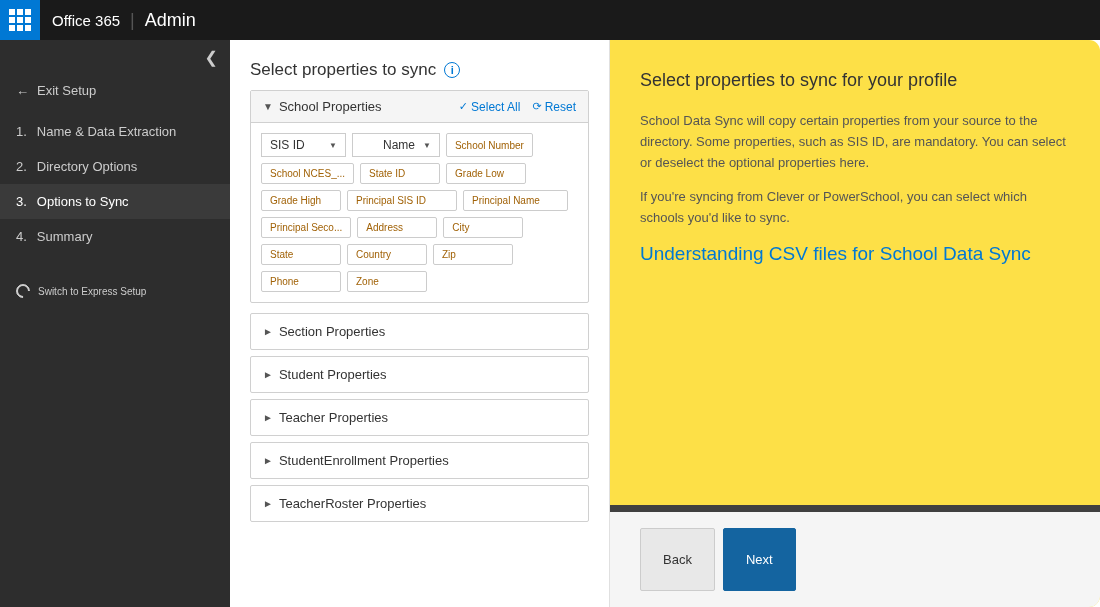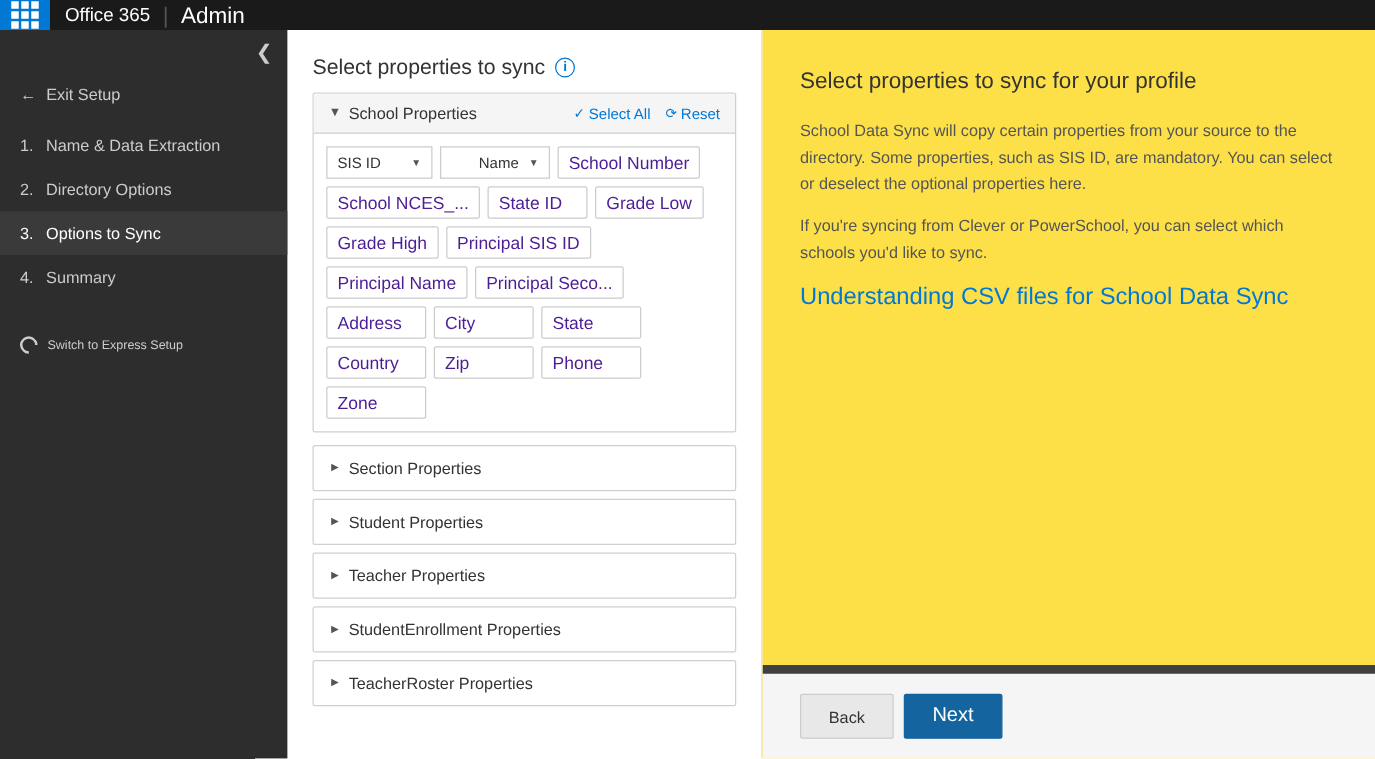--- a/index.html
+++ b/index.html
@@ -1,21 +1,21 @@
 <!DOCTYPE html>
 <html><head>
   <meta charset="utf-8">
   <style>
     * { box-sizing: border-box; margin: 0; padding: 0; }
     body { font-family: 'Segoe UI', Arial, sans-serif; font-size: 13px; display: flex; flex-direction: column; height: 607px; width: 1100px; overflow: hidden; }
 
     
     .topbar {
       background: #1a1a1a;
-      height: 24px;
+      height: 40px;
       display: flex;
       align-items: center;
       flex-shrink: 0;
     }
     .topbar-waffle {
       width: 40px;
       height: 40px;
       background: #0078d4;
       display: flex; align-items: center; justify-content: center;
       cursor: pointer;
@@ -118,20 +118,21 @@
       border-radius: 50%;
       border-right-color: transparent;
       transform: rotate(45deg);
     }
 
     
     .content-area {
       display: flex;
       flex: 1;
       overflow: hidden;
+      border-radius: 11px;
     }
 
     
     .left-panel {
       width: 380px;
       background: white;
       border-right: 1px solid #e0e0e0;
       display: flex;
       flex-direction: column;
       overflow-y: auto;
@@ -223,22 +224,22 @@
     
     .properties-grid {
       padding: 10px;
       display: flex;
       flex-wrap: wrap;
       gap: 6px;
     }
     .prop-item {
       border: 1px solid #ccc;
       padding: 4px 8px;
-      font-size: 14px;
-      color: #4c1d95;
+      font-size: 10px;
+      color: #a16207;
       cursor: pointer;
       background: white;
       border-radius: 2px;
       display: flex;
       align-items: center;
       gap: 4px;
       min-width: 80px;
     }
     .prop-dropdown {
       display: flex;
@@ -319,22 +320,22 @@
       border: 1px solid #ccc;
       padding: 7px 22px;
       font-size: 13px;
       cursor: pointer;
       color: #333;
       border-radius: 2px;
     }
     .btn-next {
       background: #1464a0;
       border: 1px solid #1464a0;
-      padding: 8px 22px;
-      font-size: 16px;
+      padding: 23px 22px;
+      font-size: 13px;
       cursor: pointer;
       color: white;
       border-radius: 2px;
     }
 
     .checkmark-icon { color: #0078d4; font-size: 11px; }
     .reset-cycle { color: #0078d4; font-size: 11px; }
   </style>
 </head>
 <body>

